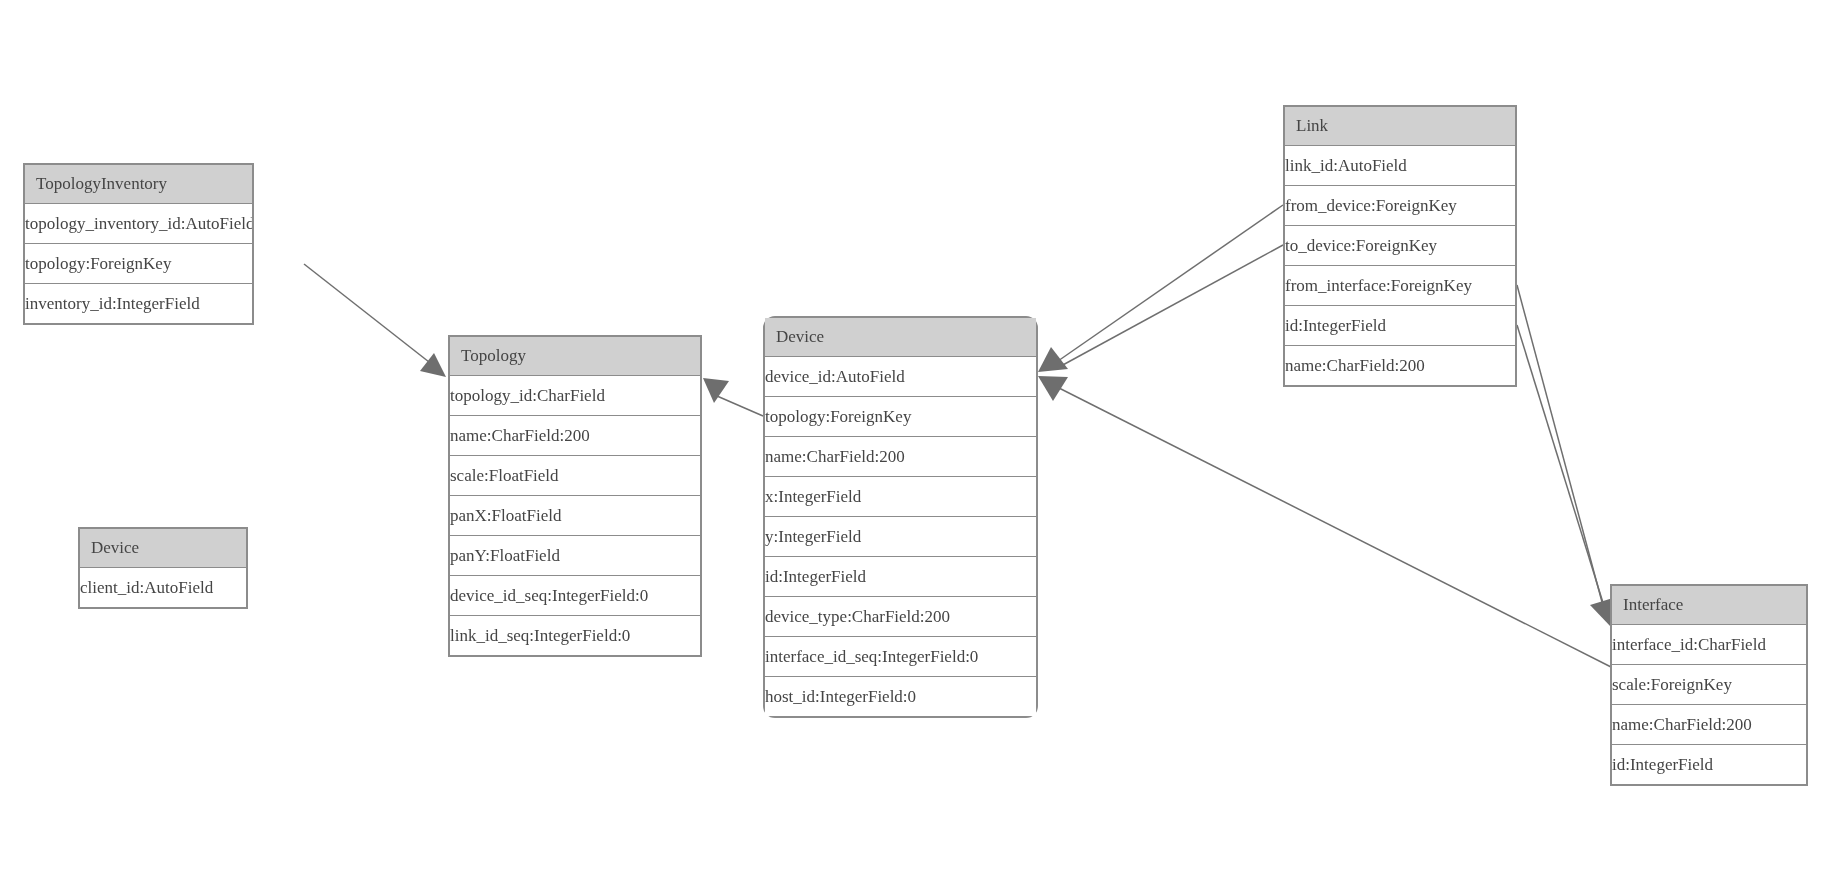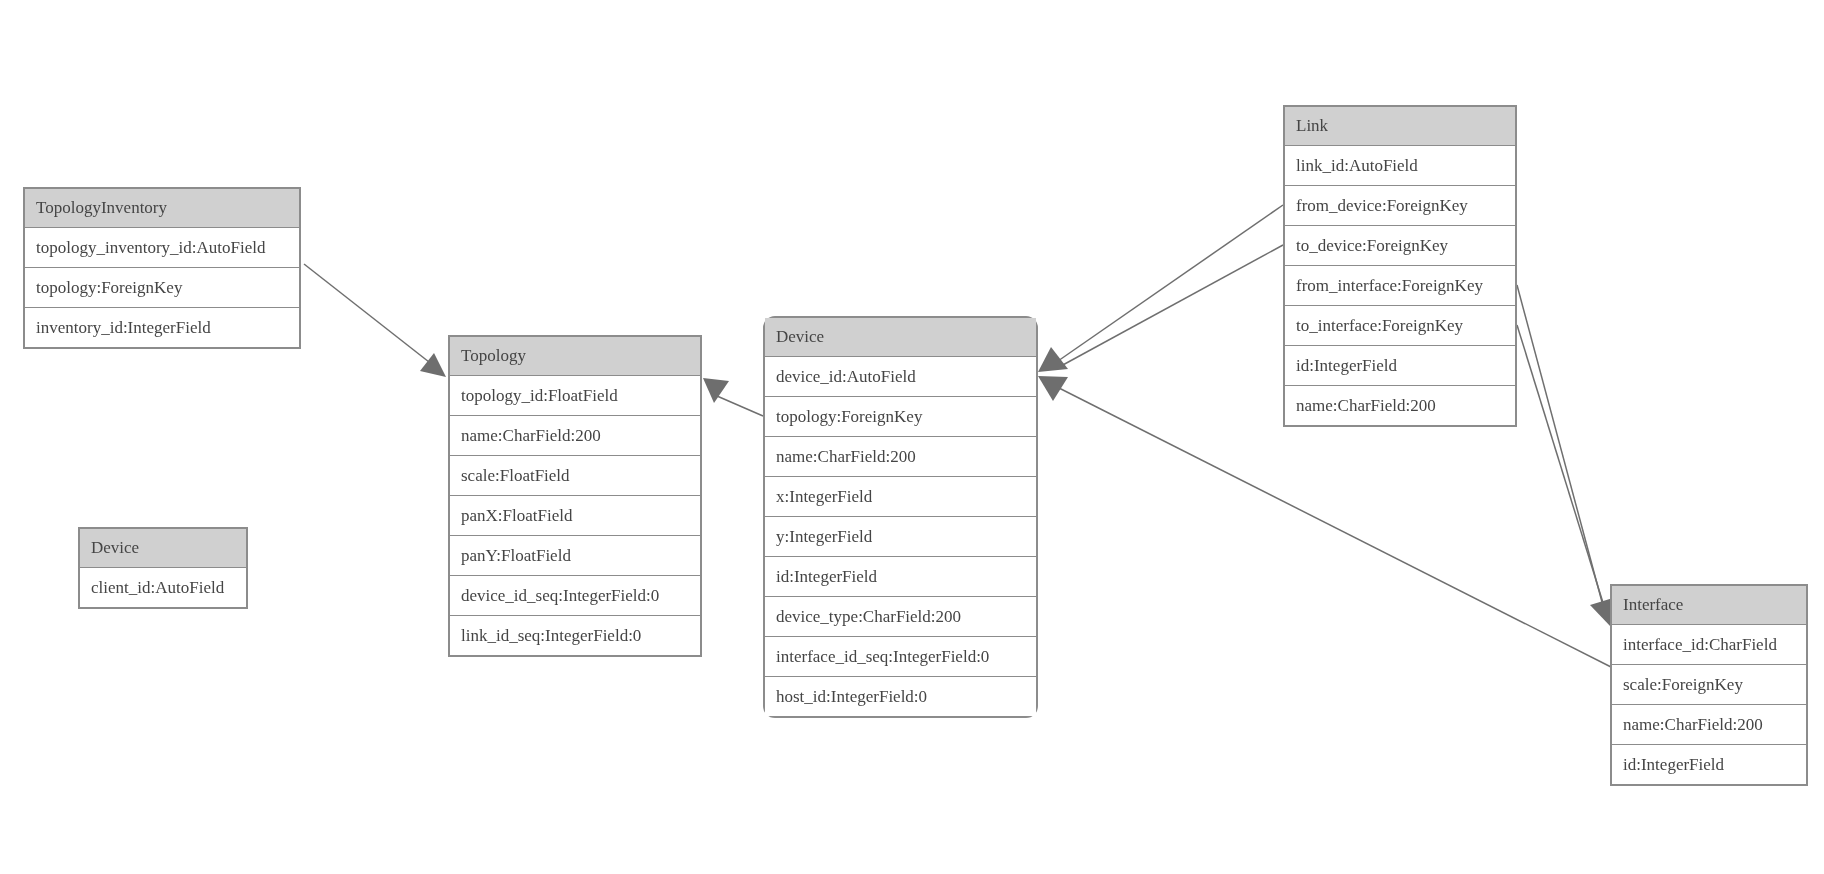--- a/index.html
+++ b/index.html
@@ -35,31 +35,30 @@
     height: 38px;
     line-height: 38px;
     padding-left: 11px;
     border-bottom: 1px solid #8c8c8c;
     white-space: nowrap;
     overflow: hidden;
   }
   .entity .fr {
     height: 39px;
     line-height: 39px;
-    padding-left: 11px;
     border-bottom: 1px solid #8c8c8c;
     background: #ffffff;
     white-space: nowrap;
     overflow: hidden;
   }
   .entity .fr:last-child {
     border-bottom: none;
   }
   
-  #tbl-topologyinventory { left: 23px;   top: 163px; width: 278px; margin-top: 24px; }
+  #tbl-topologyinventory { left: 23px;   top: 163px; width: 231px; }
   #tbl-topology          { left: 448px;  top: 319px; width: 254px; margin-top: 16px; }
   #tbl-client            { left: 78px;   top: 527px; width: 170px; }
   #tbl-device            { left: 763px;  top: 316px; width: 275px; border-radius: 12px; }
   #tbl-link              { left: 1283px; top: 105px; width: 234px; }
   #tbl-interface         { left: 1610px; top: 568px; width: 198px; margin-top: 16px; }
 
   svg line { stroke: #6f6f6f; stroke-width: 1.5; }
   svg polygon { fill: #6e6e6e; stroke: none; }
 </style>
 </head>
@@ -91,21 +90,21 @@
 
   <div class="entity" id="tbl-topologyinventory">
     <div class="hd">TopologyInventory</div>
     <div class="fr">topology_inventory_id:AutoField</div>
     <div class="fr">topology:ForeignKey</div>
     <div class="fr">inventory_id:IntegerField</div>
   </div>
 
   <div class="entity" id="tbl-topology">
     <div class="hd">Topology</div>
-    <div class="fr">topology_id:FloatField</div>
+    <div class="fr">topology_id:CharField</div>
     <div class="fr">name:CharField:200</div>
     <div class="fr">scale:FloatField</div>
     <div class="fr">panX:FloatField</div>
     <div class="fr">panY:FloatField</div>
     <div class="fr">device_id_seq:IntegerField:0</div>
     <div class="fr">link_id_seq:IntegerField:0</div>
   </div>
 
   <div class="entity" id="tbl-client">
     <div class="hd">Device</div>
@@ -124,21 +123,20 @@
     <div class="fr">interface_id_seq:IntegerField:0</div>
     <div class="fr">host_id:IntegerField:0</div>
   </div>
 
   <div class="entity" id="tbl-link">
     <div class="hd">Link</div>
     <div class="fr">link_id:AutoField</div>
     <div class="fr">from_device:ForeignKey</div>
     <div class="fr">to_device:ForeignKey</div>
     <div class="fr">from_interface:ForeignKey</div>
-    <div class="fr">to_interface:ForeignKey</div>
     <div class="fr">id:IntegerField</div>
     <div class="fr">name:CharField:200</div>
   </div>
 
   <div class="entity" id="tbl-interface">
     <div class="hd">Interface</div>
     <div class="fr">interface_id:CharField</div>
     <div class="fr">scale:ForeignKey</div>
     <div class="fr">name:CharField:200</div>
     <div class="fr">id:IntegerField</div>

